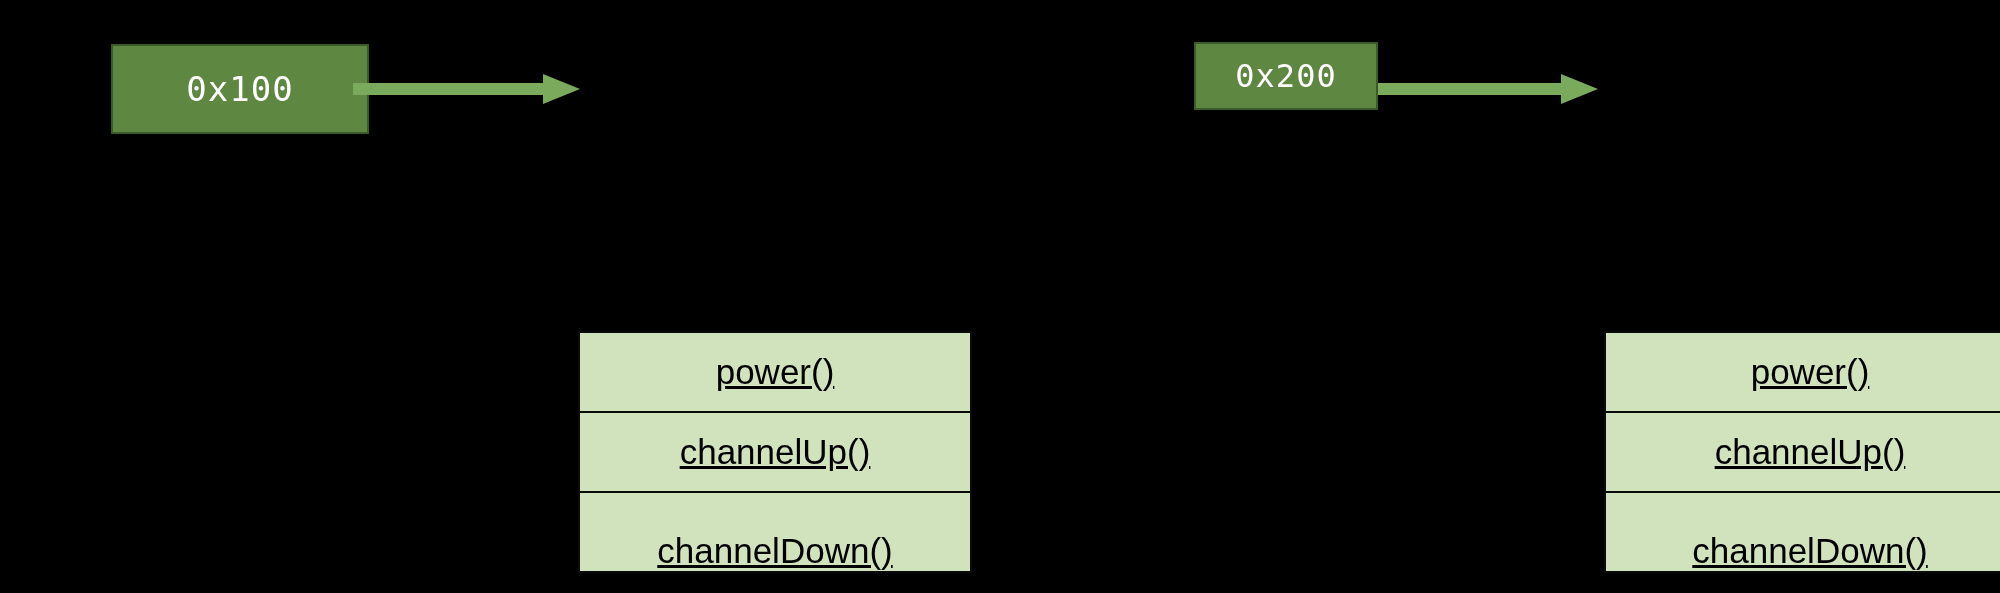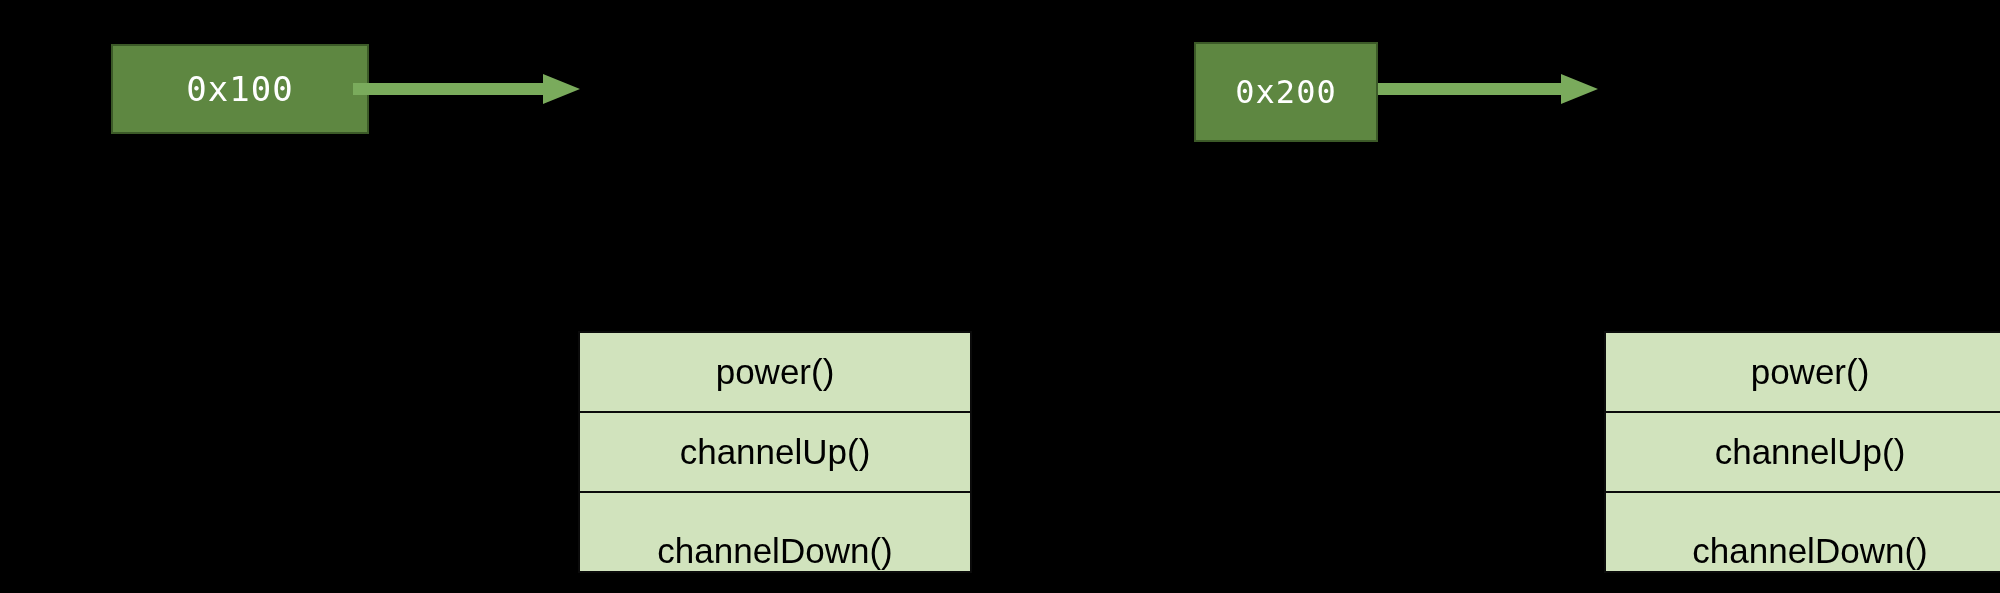--- a/index.html
+++ b/index.html
@@ -43,20 +43,21 @@
   .arrow svg { display: block; }
 
   
   .method-table {
     position: absolute;
     box-sizing: border-box;
     background: #d1e3bd;
     border: 2px solid #0b0b0b;
     display: flex;
     flex-direction: column;
+    text-decoration: underline;
   }
   .method-row {
     box-sizing: border-box;
     flex: 1 1 0;
     display: flex;
     align-items: center;
     justify-content: center;
     color: #000000;
     background: #d1e3bd;
     border-bottom: 2px solid #0b0b0b;
@@ -87,21 +88,21 @@
       <span>power()</span>
     </div>
     <div class="method-row" style="font-size: 35px; background: rgb(209, 227, 189); border-color: rgb(11, 11, 11);">
       <span>channelUp()</span>
     </div>
     <div class="method-row" style="font-size: 35px; background: rgb(209, 227, 189); border-color: rgb(11, 11, 11);">
       <span>channelDown()</span>
     </div>
   </div>
 
-  <div class="ptr-box" id="ptr-box-2" style="left: 1194px; top: 42px; width: 184px; height: 100px; background: rgb(94, 135, 65);">
+  <div class="ptr-box" id="ptr-box-2" style="left: 1194px; top: 42px; width: 184px; height: 68px; background: rgb(94, 135, 65);">
     <span class="ptr-label" style="font-size: 32px; color: rgb(255, 255, 255);">0x200</span>
   </div>
 
   <div class="arrow" id="arrow-2" style="left: 1378px; top: 72px;">
     <svg id="arrow-svg-2" viewBox="0 0 220 34" width="220" height="34">
       <polygon id="arrow-poly-2" points="0,11 183,11 183,2 220,17 183,32 183,23 0,23" fill="#7aab5c"></polygon>
     </svg>
   </div>
 
   <div class="method-table" id="methods-2" style="left: 1604px; top: 331px; width: 412px; height: 242px; background: rgb(209, 227, 189); border-color: rgb(11, 11, 11);">

